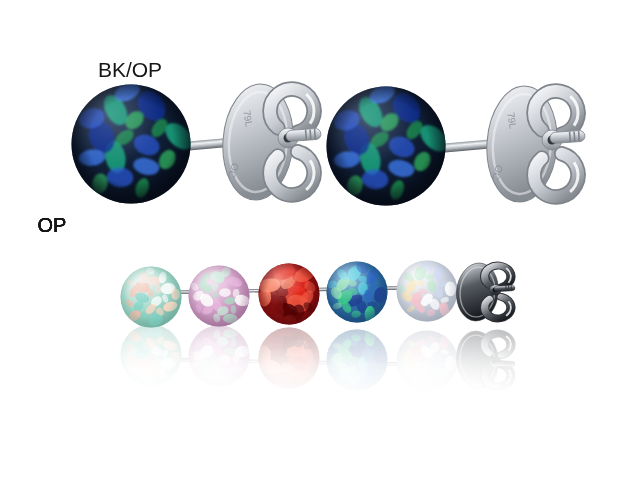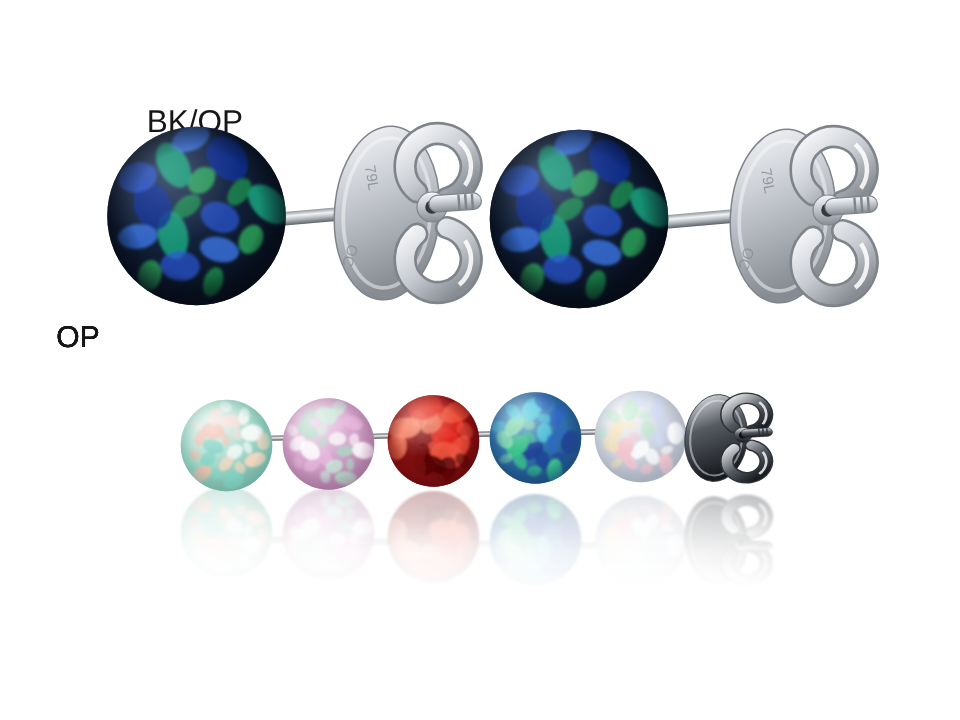--- a/index.html
+++ b/index.html
@@ -1,20 +1,20 @@
 <!DOCTYPE html>
 <html><head>
 <meta charset="utf-8">
 <style>
   html,body{margin:0;padding:0;background:#fff;}
   .canvas{position:relative;width:640px;height:480px;background:#fff;overflow:hidden;
           font-family:"Liberation Sans","DejaVu Sans",sans-serif;}
   .lbl{position:absolute;color:#161616;font-size:20px;line-height:23px;text-align:center;
        font-weight:400;white-space:nowrap;}
-  .label-main{left:66px;top:70px;width:128px;font-size:21px;}
+  .label-main{left:66px;top:58px;width:128px;font-size:21px;}
   .vlabel{width:104px;top:214px;}
   .vlabel span{display:block;}
   .vlabel:nth-of-type(1){left:100px;}
   .vlabel:nth-of-type(2){left:166px;}
   .vlabel:nth-of-type(3){left:236px;}
   .vlabel:nth-of-type(4){left:305px;}
   .vlabel:nth-of-type(5){left:373px;}
   .post{position:absolute;height:9px;border-radius:4px;
         background:linear-gradient(to bottom,#8f959b,#f1f3f5 32%,#b9bec3 60%,#5d6268);
         transform-origin:left center;}

